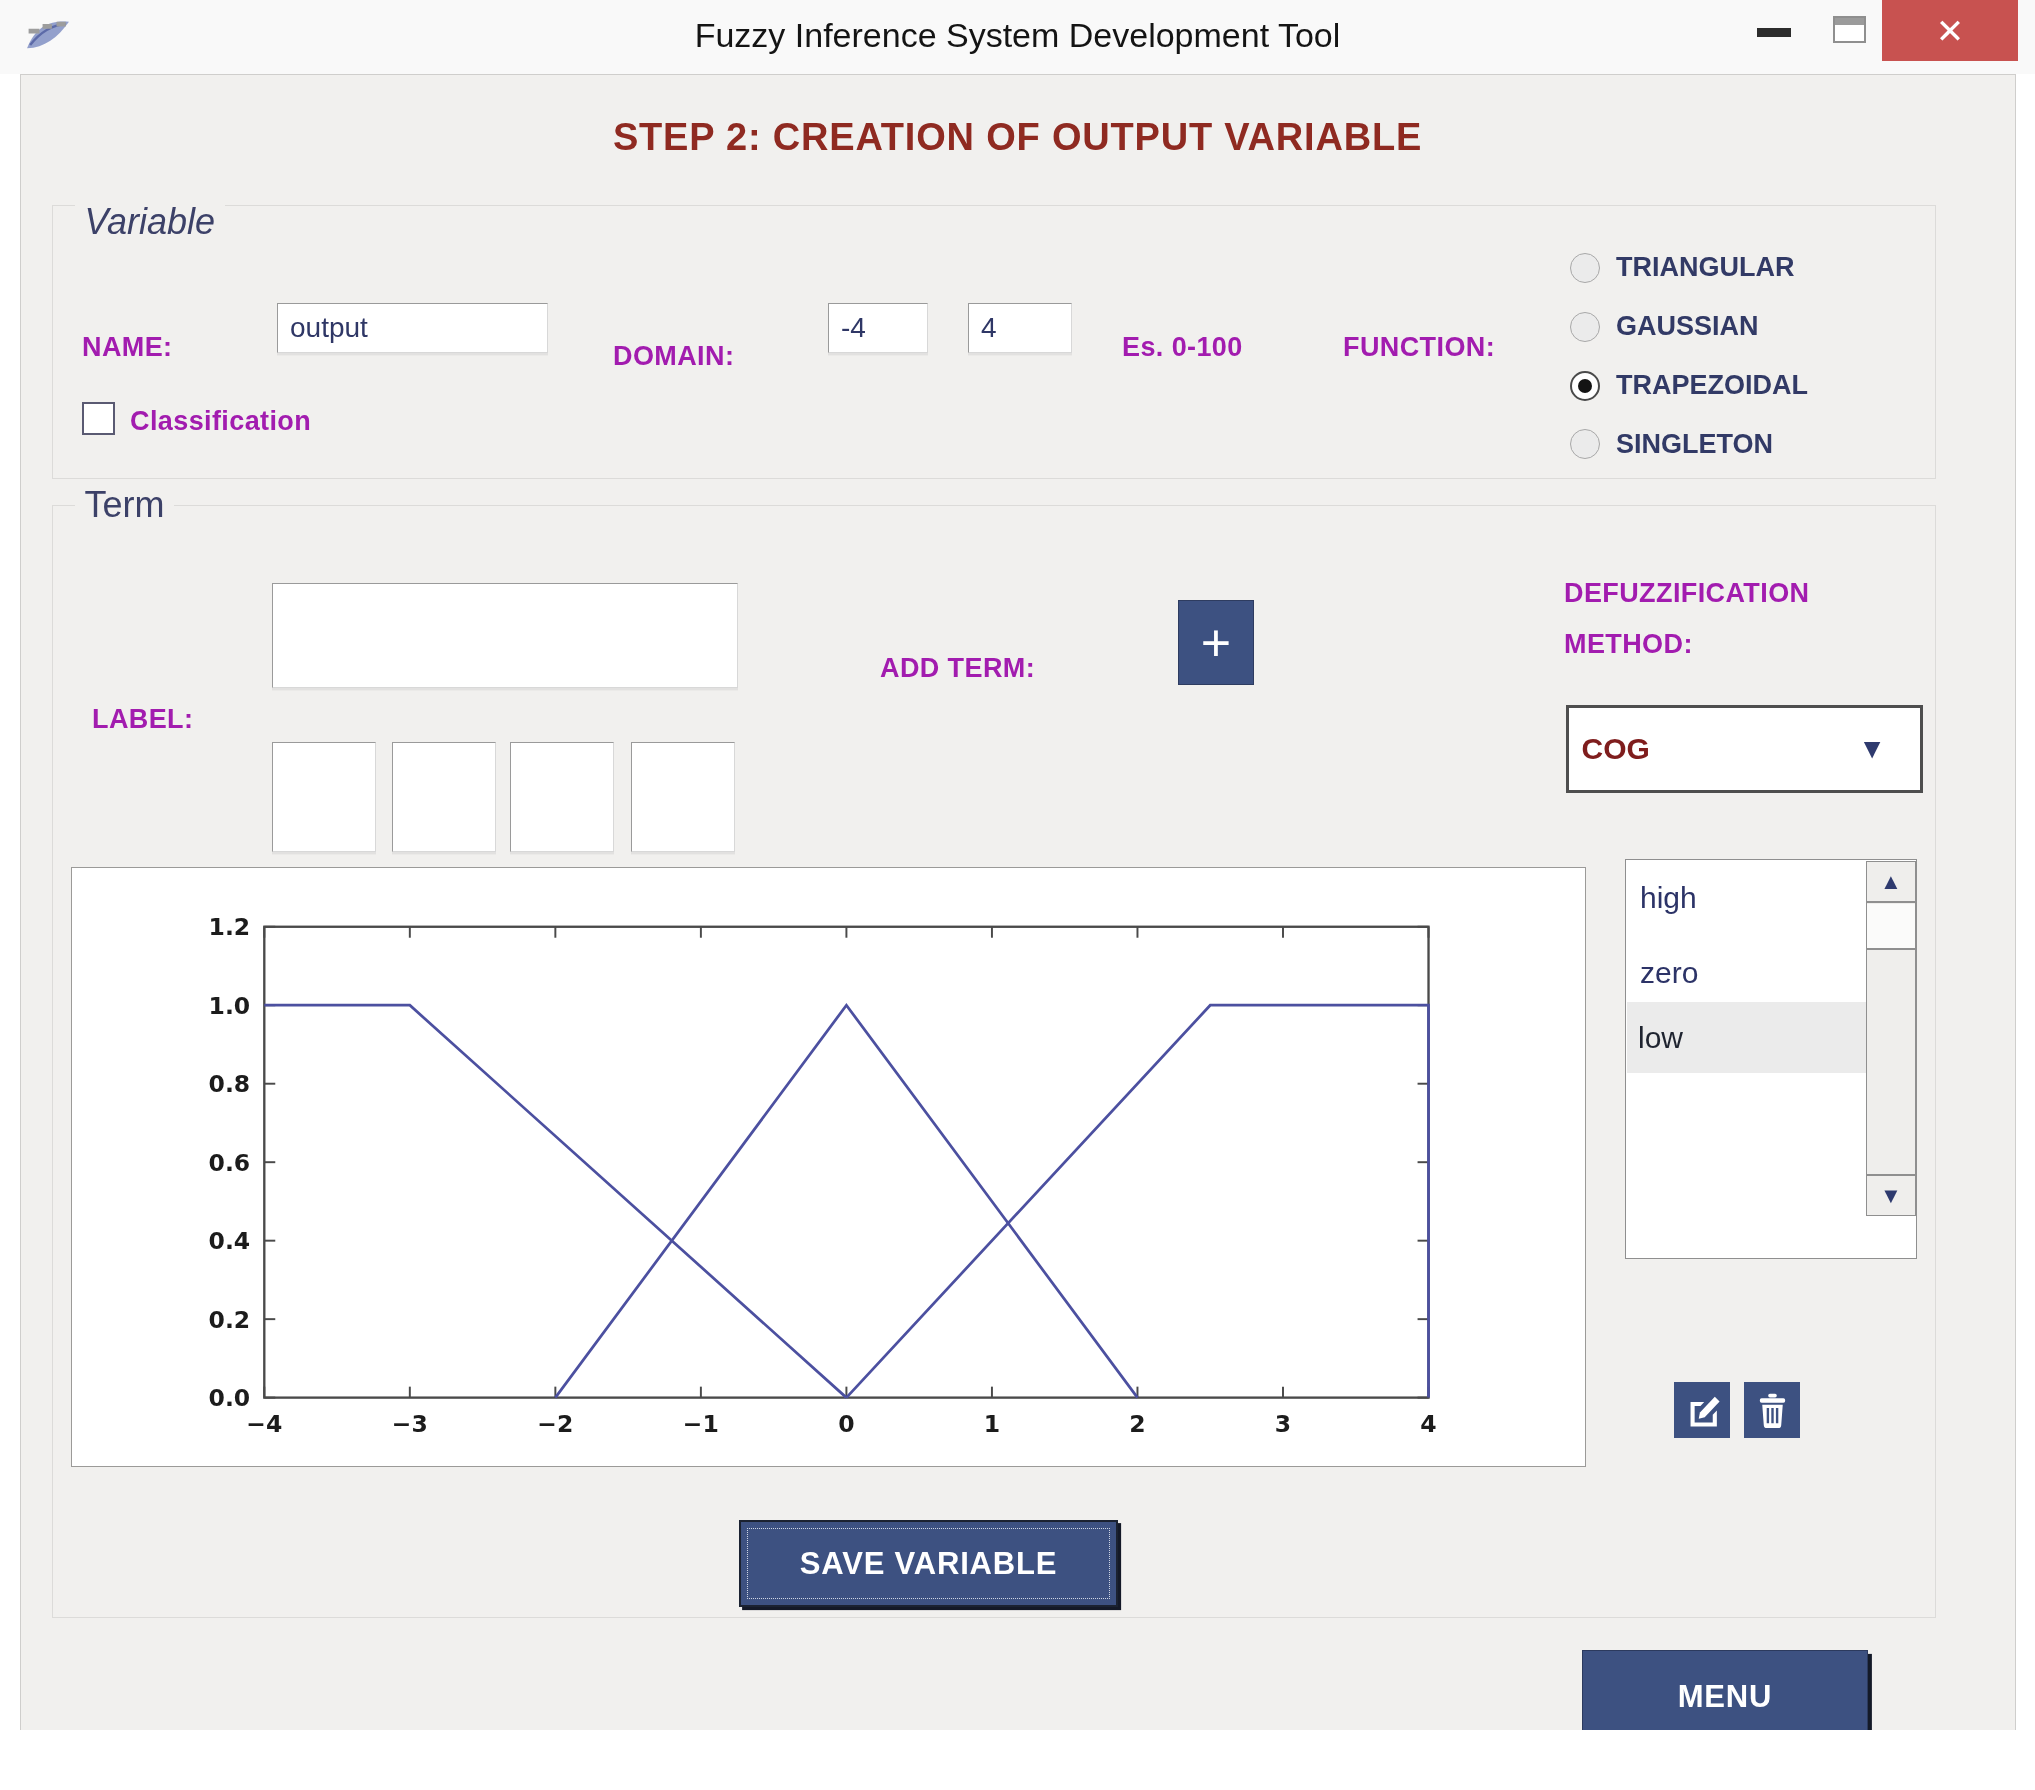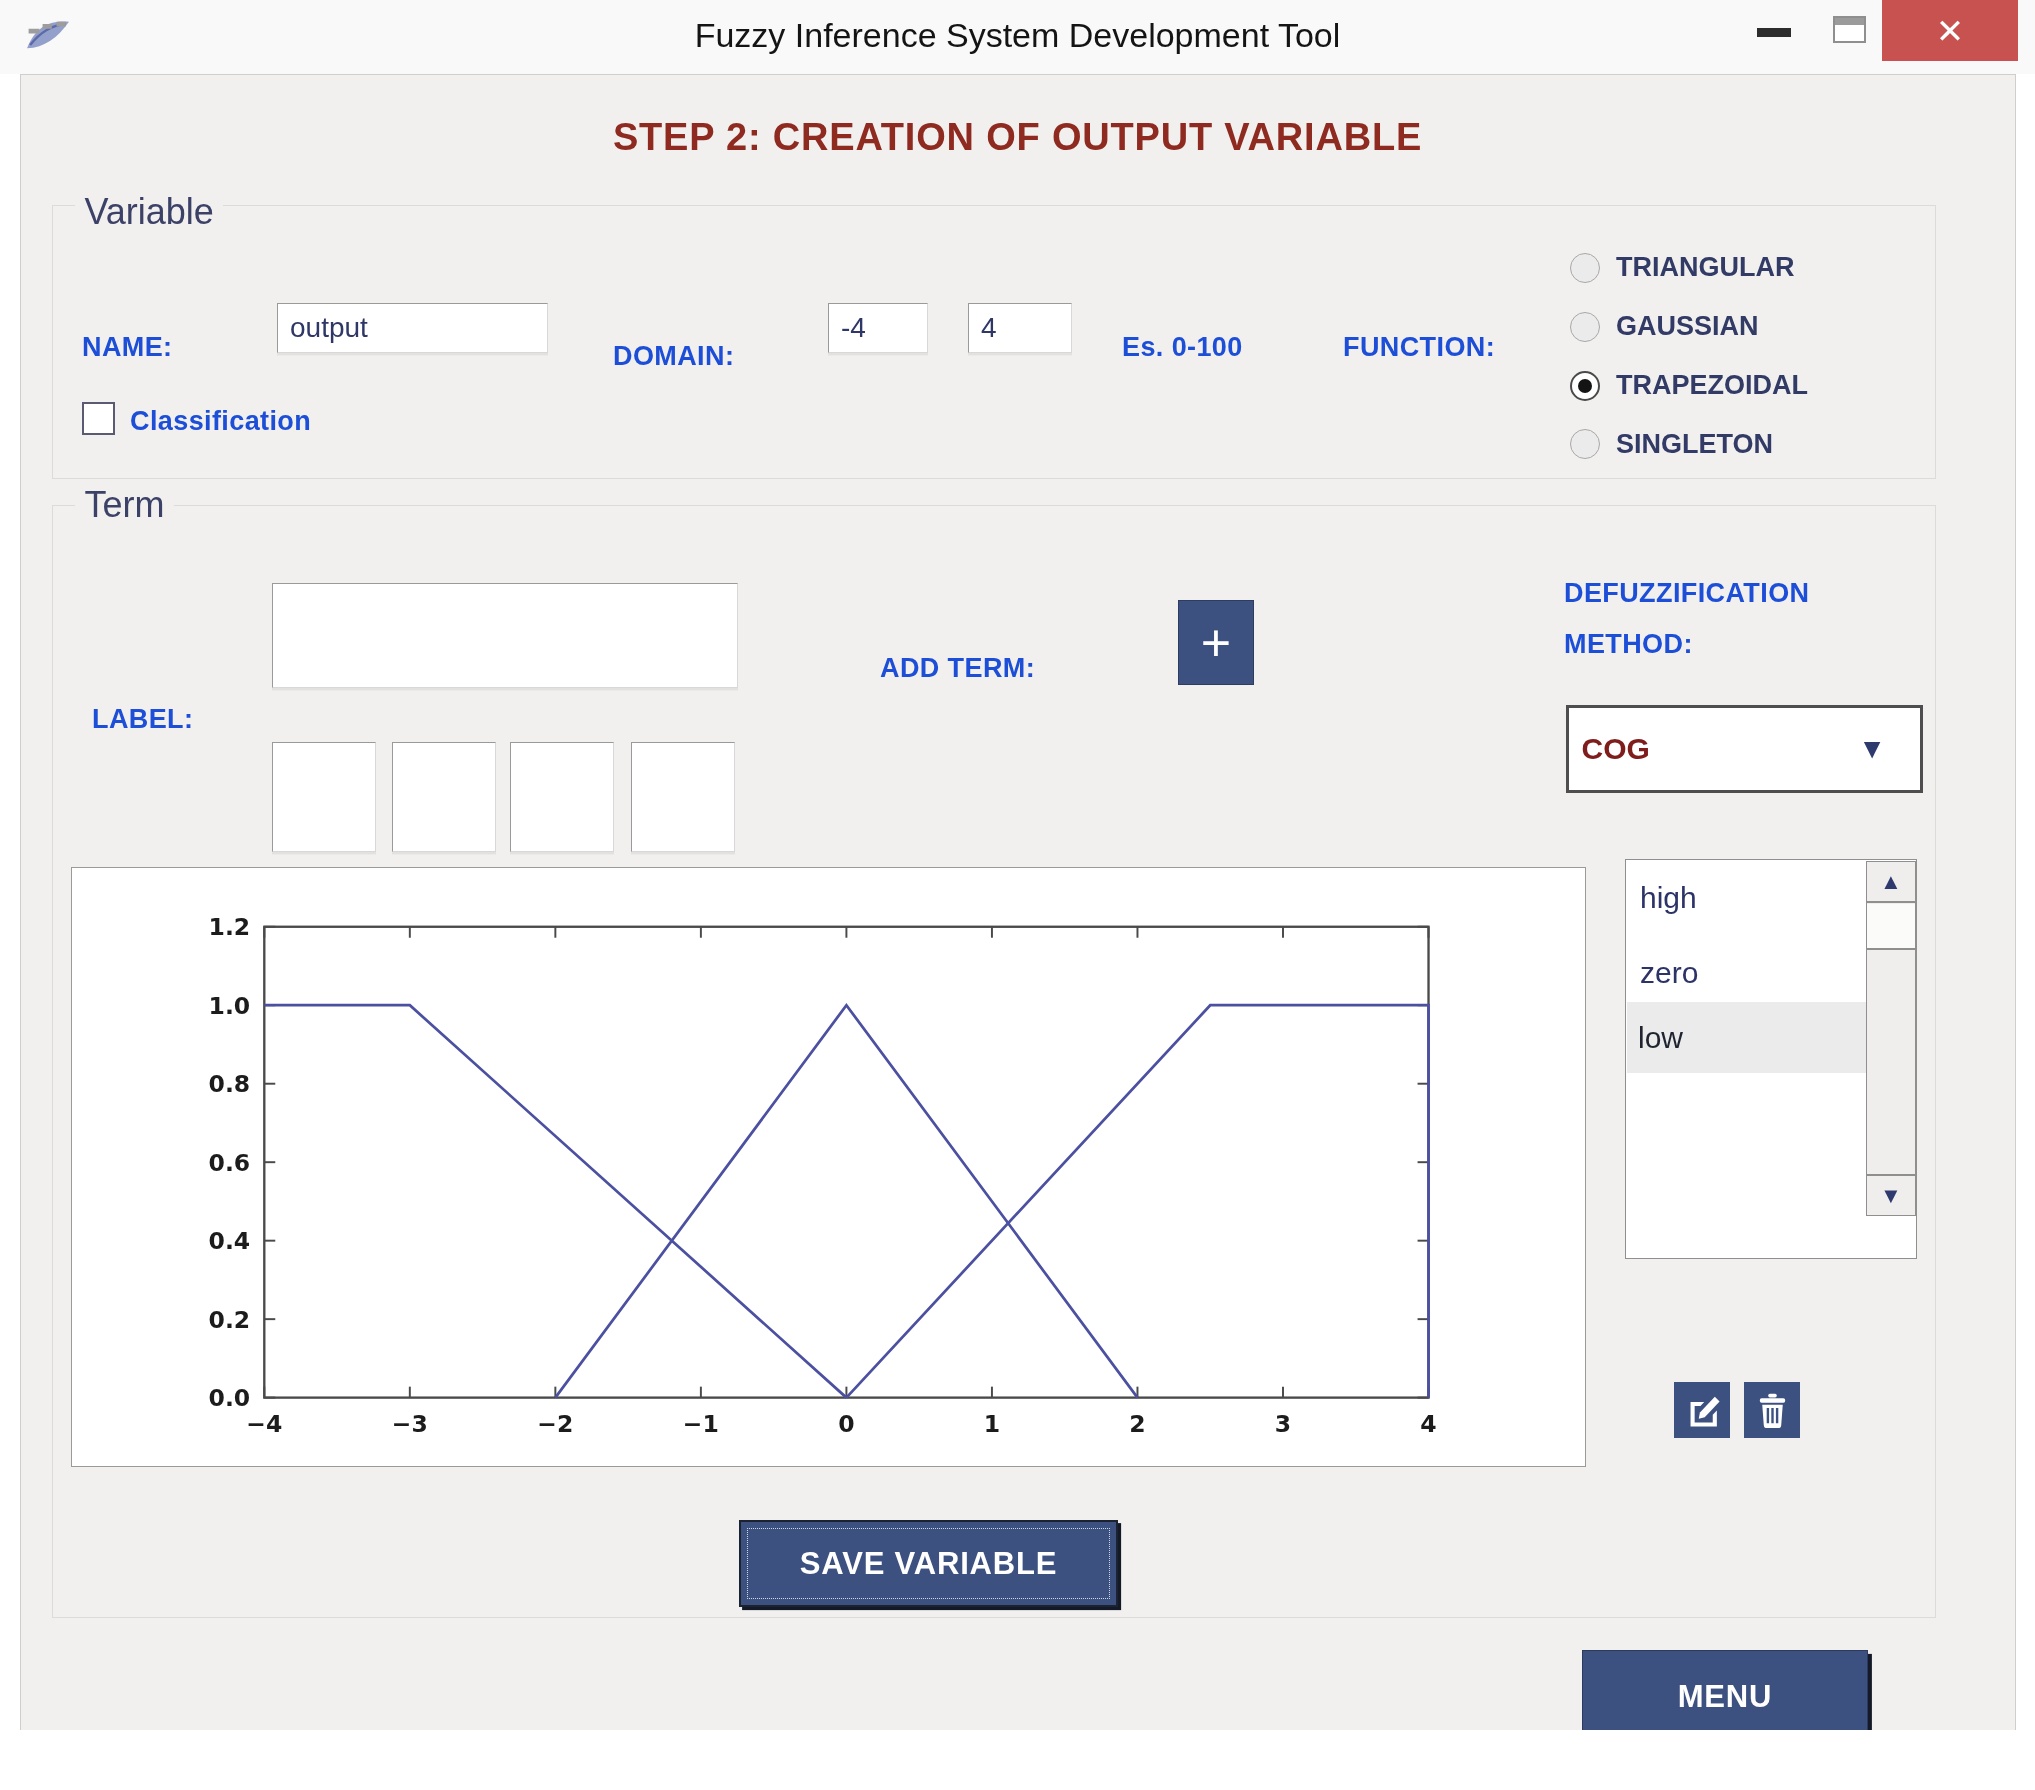--- a/index.html
+++ b/index.html
@@ -22,21 +22,21 @@
 
   
   .main{position:absolute;left:19.6px;top:74px;width:1996px;height:1693px;background:#f1f0ee;
         border:1.6px solid #cfcecc;box-sizing:border-box;}
   .step-title{position:absolute;left:0;top:116px;width:2035px;text-align:center;
               font-size:38px;font-weight:bold;color:#8f2a21;letter-spacing:0.8px;}
 
   .groupbox{position:absolute;border:1.6px solid #dcdbd9;box-sizing:border-box;}
   .group-label{position:absolute;background:#f1f0ee;padding:0 9.4px;font-size:36px;color:#3c4168;}
 
-  .lbl{position:absolute;font-size:27px;font-weight:600;color:#1d4ed8;letter-spacing:0.4px;white-space:nowrap;}
+  .lbl{position:absolute;font-size:27px;font-weight:600;color:#a21caf;letter-spacing:0.4px;white-space:nowrap;}
 
   .entry{position:absolute;background:#ffffff;border:1.6px solid;border-color:#9a9a9a #d8d8d8 #d8d8d8 #9a9a9a;
          box-sizing:border-box;font-family:"Liberation Sans",sans-serif;
          font-size:28px;color:#2f3766;padding:0 12px;outline:none;box-shadow:0 2.4px 0 rgba(0,0,0,0.06);}
 
   .radio{position:absolute;width:30px;height:30px;border-radius:50%;background:#ebebeb;
          border:1.6px solid #a8a8a8;box-sizing:border-box;cursor:pointer;}
   .radio.on{background:#ffffff;border:2.4px solid #4a4a4a;}
   .radio.on::after{content:"";position:absolute;left:50%;top:50%;width:14px;height:14px;
                    margin:-7px 0 0 -7px;border-radius:50%;background:#141414;}
@@ -100,21 +100,21 @@
     </div>
     <div class="win-close">
       <span>✕</span>
     </div>
   </div>
 
   <div class="main"></div>
   <div class="step-title">STEP 2: CREATION OF OUTPUT VARIABLE</div>
 
   <div class="groupbox" style="left:52px;top:205px;width:1884px;height:274px;"></div>
-  <div class="group-label" style="left:75px;top:191px;">Variable</div>
+  <div class="group-label" style="left:75px;top:201px;font-style:italic;">Variable</div>
 
   <div class="lbl" style="left:82px;top:332px;">NAME:</div>
   <input class="entry" style="left: 277px; top: 303px; width: 271px; height: 50px;" value="output">
 
   <div class="lbl" style="left:613px;top:341px;">DOMAIN:</div>
   <input class="entry" style="left: 828px; top: 303px; width: 100px; height: 50px;" value="-4">
   <input class="entry" style="left: 968px; top: 303px; width: 104px; height: 50px;" value="4">
   <div class="lbl" style="left:1122px;top:332px;">Es. 0-100</div>
 
   <div class="lbl" style="left:1343px;top:332px;">FUNCTION:</div>

